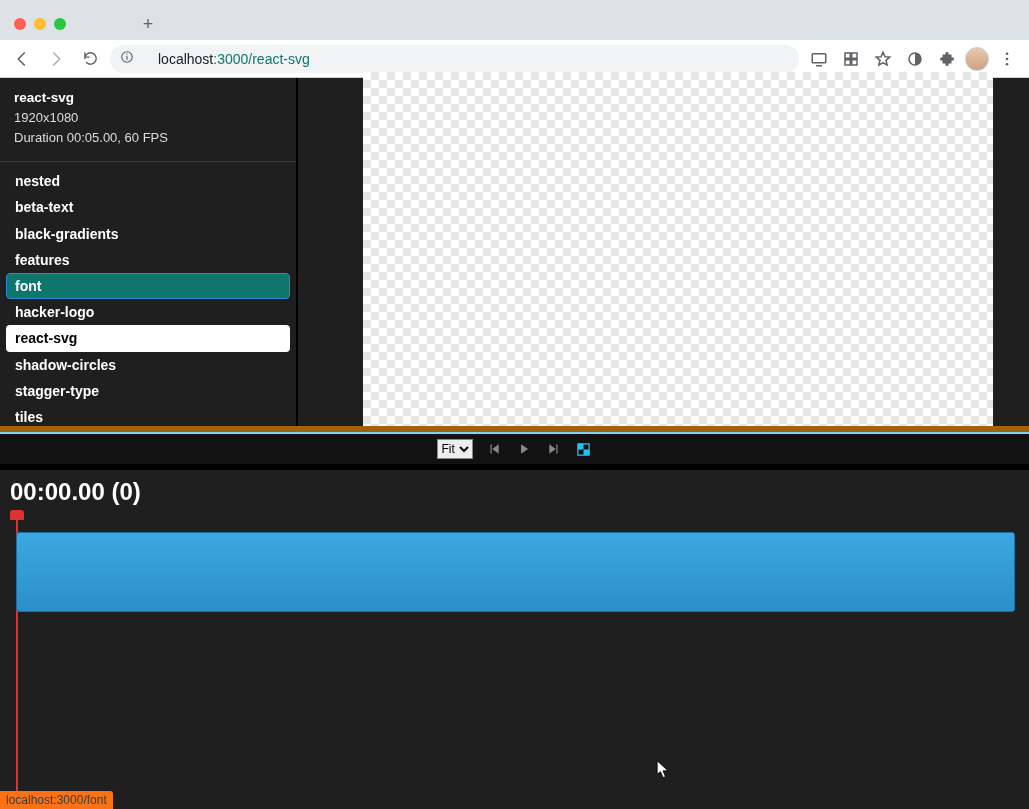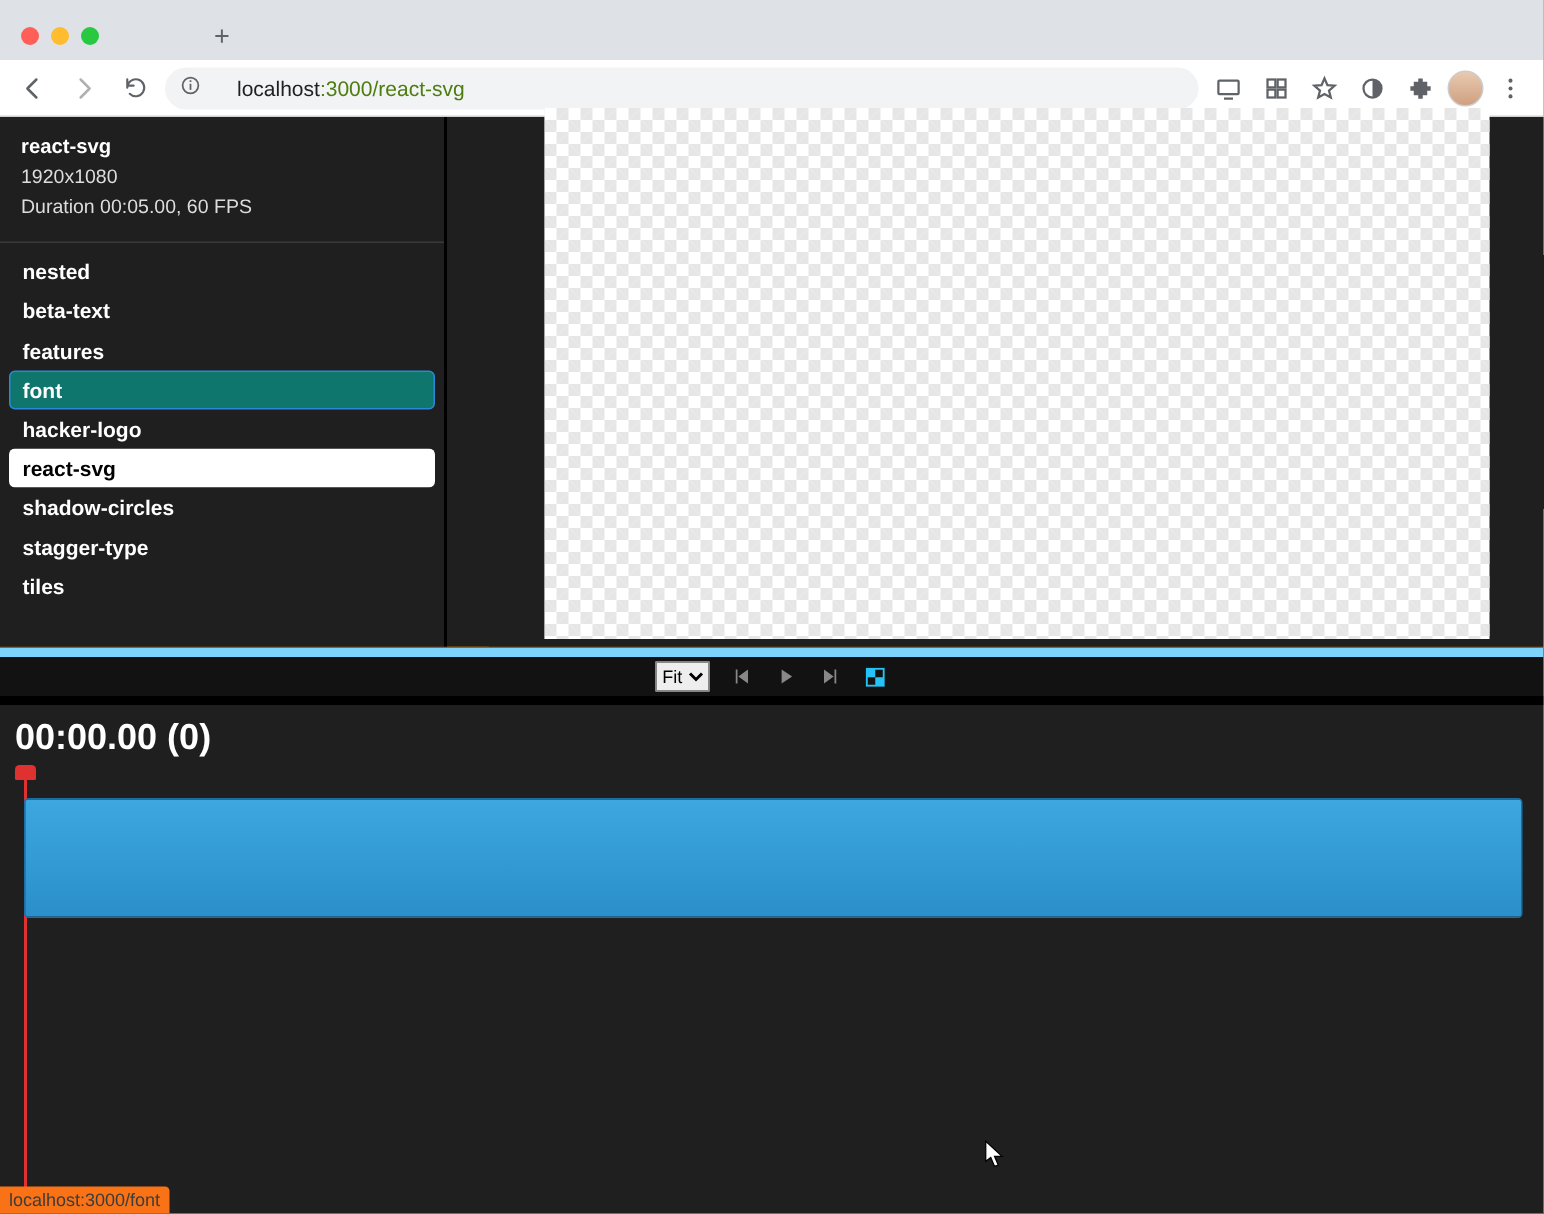--- a/index.html
+++ b/index.html
@@ -16,46 +16,46 @@
   .tab .favicon { width: 16px; height: 16px; display:flex; align-items:center; justify-content:center; }
   .tab .title { flex: 1; white-space: nowrap; overflow: hidden; text-overflow: ellipsis; }
   .tab .close { color:#5f6368; font-size:14px; line-height:1; }
   .newtab { width: 28px; height: 28px; display:flex; align-items:center; justify-content:center; color:#5f6368; font-size:18px; margin-left:8px; margin-bottom:2px; }
   .toolbar { height: 38px; background: #fff; border-bottom: 1px solid #d0d0d0; display: flex; align-items:center; padding: 0 8px; gap: 6px; }
   .tbtn { width: 28px; height: 28px; display:flex; align-items:center; justify-content:center; color:#5f6368; border-radius:50%; }
   .tbtn.disabled { color:#b0b0b0; }
   .urlbar { flex:1; height:28px; background:#f1f3f4; border-radius:14px; display:flex; align-items:center; padding:0 10px; gap:8px; color:#202124; font-size:14px; }
   .urlbar .lock { color:#5f6368; font-size:13px; }
   .urlbar .host { color:#202124;padding-left:16px; }
-  .urlbar .path { color:#4d7c0f;text-align:right; }
+  .urlbar .path { color:#0f766e;text-align:right; }
   .right-icons { display:flex; align-items:center; gap:4px; }
   .right-icons .tbtn svg { width:18px; height:18px; }
   .avatar { width:24px; height:24px; border-radius:50%; background: linear-gradient(#e8c9b0,#d0a080); border:1px solid #ccc; }
   
   .app { flex:1; display:flex; flex-direction:column; background:#1f1f1f; color:#fff; min-height:0; }
-  .upper { display:flex; height:354px; border-bottom:1px solid #a16207;gap:28px; }
+  .upper { display:flex; height:354px; border-bottom:6px solid #a16207;gap:28px; }
   .sidebar { width:298px; background:#1f1f1f; display:flex; flex-direction:column; border-right:2px solid #000; }
   .meta { padding:10px 14px 14px; font-size:13.5px; line-height:1.5; font-weight:600; }
   .meta .dim { font-weight:400; color:#ddd; font-size:13px; }
   .complist { flex:1; overflow-y:auto; border-top:1px solid #3a3a3a; padding:6px; }
   .comp { padding:3px 8px; font-size:14px; font-weight:600; border-radius:4px; cursor:pointer; margin-bottom:0px; border:1px solid transparent; color:#fff; line-height:1.3; }
   .comp.active { background:#fff; color:#000; }
   .comp.focused { border:1px solid #2b88d8; background:#0f766e; color:#fff; }
   .preview { flex:1; background:#1f1f1f; display:flex; flex-direction:column; align-items:center; }
   .canvas-wrap { flex:1; width:100%; display:flex; align-items:flex-start; justify-content:center; }
   .canvas { margin-top:-6px; width:630px; height:354px; background-image:
     linear-gradient(45deg,#e6e6e6 25%,transparent 25%),
     linear-gradient(-45deg,#e6e6e6 25%,transparent 25%),
     linear-gradient(45deg,transparent 75%,#e6e6e6 75%),
     linear-gradient(-45deg,transparent 75%,#e6e6e6 75%);
     background-size:16px 16px;
     background-position:0 0,0 8px,8px -8px,-8px 0;
     background-color:#fff;
   }
-  .controls { height:32px; background:#121212; width:100%; display:flex; align-items:center; justify-content:center; gap:12px; border-top:6px solid #7dd3fc; }
+  .controls { height:32px; background:#121212; width:100%; display:flex; align-items:center; justify-content:center; gap:12px; border-top:2px solid #7dd3fc; }
   .controls select { font-size:12px; height:20px; background:#eee; border:1px solid #888; }
   .pbtn { width:18px; height:18px; display:flex; align-items:center; justify-content:center; color:#888; }
   .pbtn.active { color:#25c2f5; }
   .timeline-area { flex:1; background:#1f1f1f; display:flex; flex-direction:column; position:relative; min-height:0; border-top:6px solid #000;}
   .timecode { font-size:24px; font-weight:600; padding:8px 10px 4px; color:#fff; }
   .track-area { flex:1; position:relative; padding-top:10px; }
   .playhead { position:absolute; left:16px; top:2px; bottom:0; width:2px; background:#e03131; }
   .playhead::before { content:""; position:absolute; top:-2px; left:-6px; width:14px; height:10px; background:#e03131; border-radius:3px 3px 1px 1px; }
   .track { position:absolute; left:16px; right:14px; top:22px; height:80px; background:linear-gradient(#3da7e0,#2b8fc9); border:1px solid #1d6fa3; border-radius:3px; }
   .statusbar { position:absolute; left:0; bottom:0; background:#f97316; color:#3c3c3c; font-size:12px; padding:2px 6px; border-top-right-radius:3px; }
@@ -149,20 +149,21 @@
     <div class="upper">
       <div class="sidebar">
         <div class="meta">
           <div>react-svg</div>
           <div class="dim">1920x1080</div>
           <div class="dim">Duration 00:05.00, 60 FPS</div>
         </div>
         <div class="complist" id="complist">
             <div class="comp">nested</div>
             <div class="comp">beta-text</div>
+            <div class="comp">black-gradients</div>
             <div class="comp">features</div>
             <div class="comp focused">font</div>
             <div class="comp">hacker-logo</div>
             <div class="comp active">react-svg</div>
             <div class="comp">shadow-circles</div>
             <div class="comp">stagger-type</div>
             <div class="comp">tiles</div>
           </div>
       </div>
       <div class="preview">

